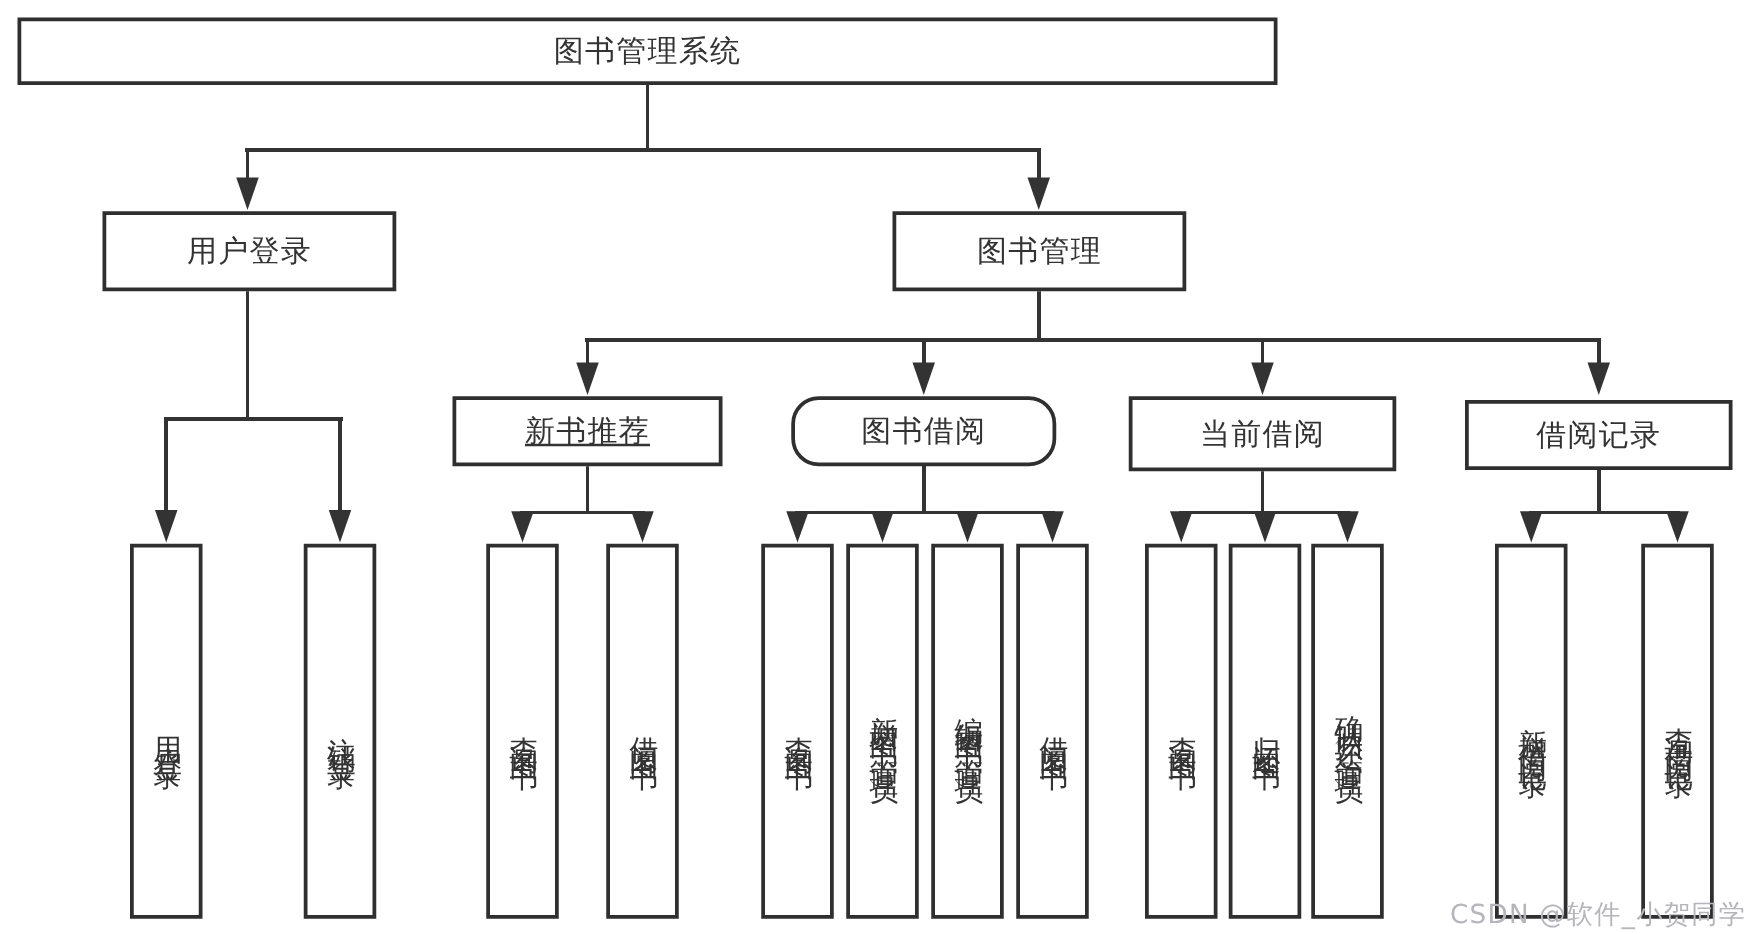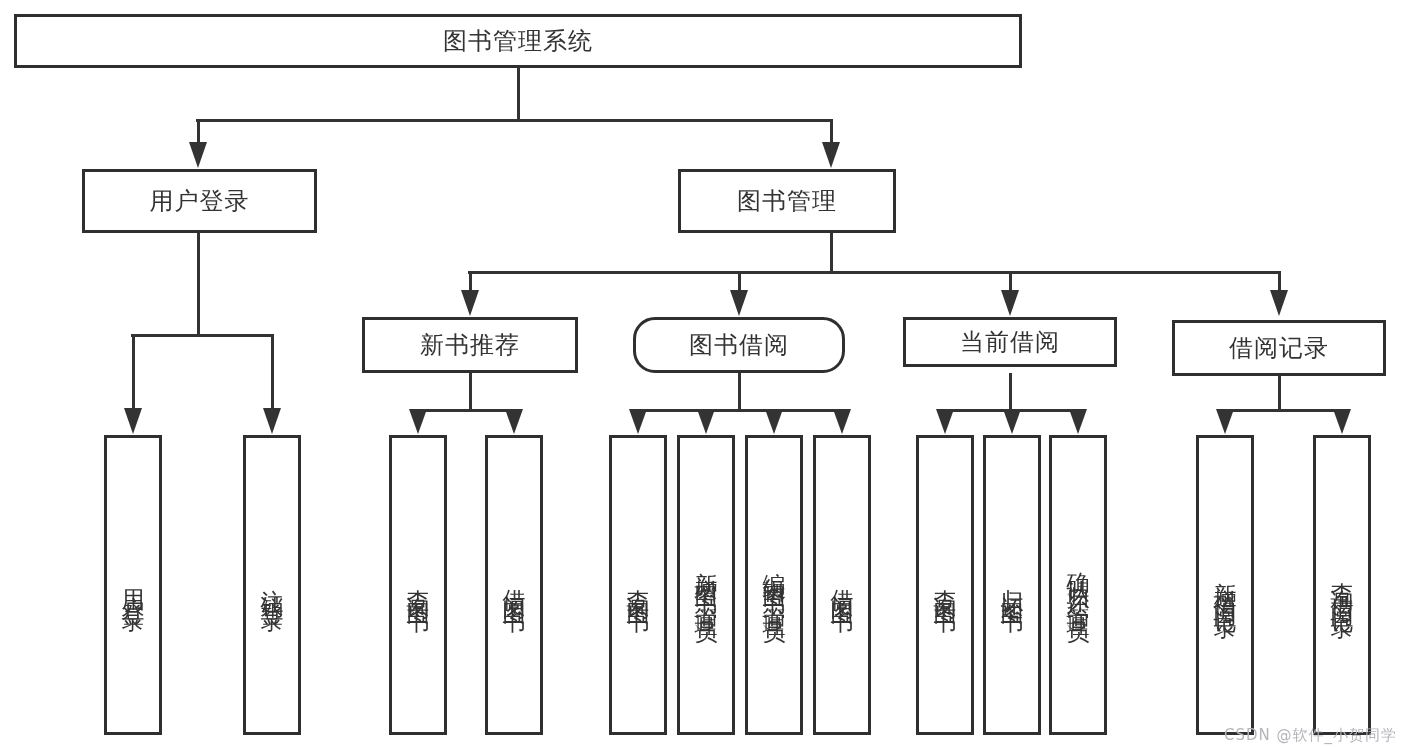--- a/index.html
+++ b/index.html
@@ -45,21 +45,21 @@
     writing-mode: vertical-rl;
     text-orientation: mixed;
     font-size: 23px;
     letter-spacing: 7px;
     line-height: 1;
   }
   .watermark {
     position: absolute;
     right: 8px;
     bottom: 2px;
-    font-size: 15px;
+    font-size: 21px;
     color: #b5b5ba;
     letter-spacing: 1px;
     white-space: nowrap;
   }
 </style>
 </head>
 <body>
 
 <div class="stage">
 
@@ -128,25 +128,25 @@
       <line x1="1225" y1="410" x2="1225" y2="414"></line>
       <polygon points="1216,409 1234,409 1225,434"></polygon>
       <line x1="1342" y1="410" x2="1342" y2="414"></line>
       <polygon points="1333,409 1351,409 1342,434"></polygon>
     </g>
   </svg>
 
   <div class="node" style="left:14px; top:14px; width:1008px; height:54px;">图书管理系统</div>
 
   <div class="node" style="left:82px; top:169px; width:235px; height:64px;">用户登录</div>
-  <div class="node" style="left:678px; top:169px; width:218px; height:64px;">图书管理</div>
+  <div class="node" style="left:714px; top:169px; width:235px; height:64px;">图书管理</div>
 
-  <div class="node" style="left:362px; top:317px; width:216px; height:56px;">新书推荐</div>
+  <div class="node" style="left:362px; top:317px; width:216px; height:56px;text-decoration:underline;">新书推荐</div>
   <div class="node" style="left:633px; top:317px; width:212px; height:56px;border-radius:22px;">图书借阅</div>
-  <div class="node" style="left:903px; top:317px; width:214px; height:50px;text-align:center;">当前借阅</div>
+  <div class="node" style="left:903px; top:317px; width:214px; height:60px;text-align:center;">当前借阅</div>
   <div class="node" style="left:1172px; top:320px; width:214px; height:56px;">借阅记录</div>
 
   <div class="node leaf" style="left:104px;">
     <span class="vtext">用户登录</span>
   </div>
   <div class="node leaf" style="left:243px;">
     <span class="vtext">注销登录</span>
   </div>
 
   <div class="node leaf" style="left:389px;">

